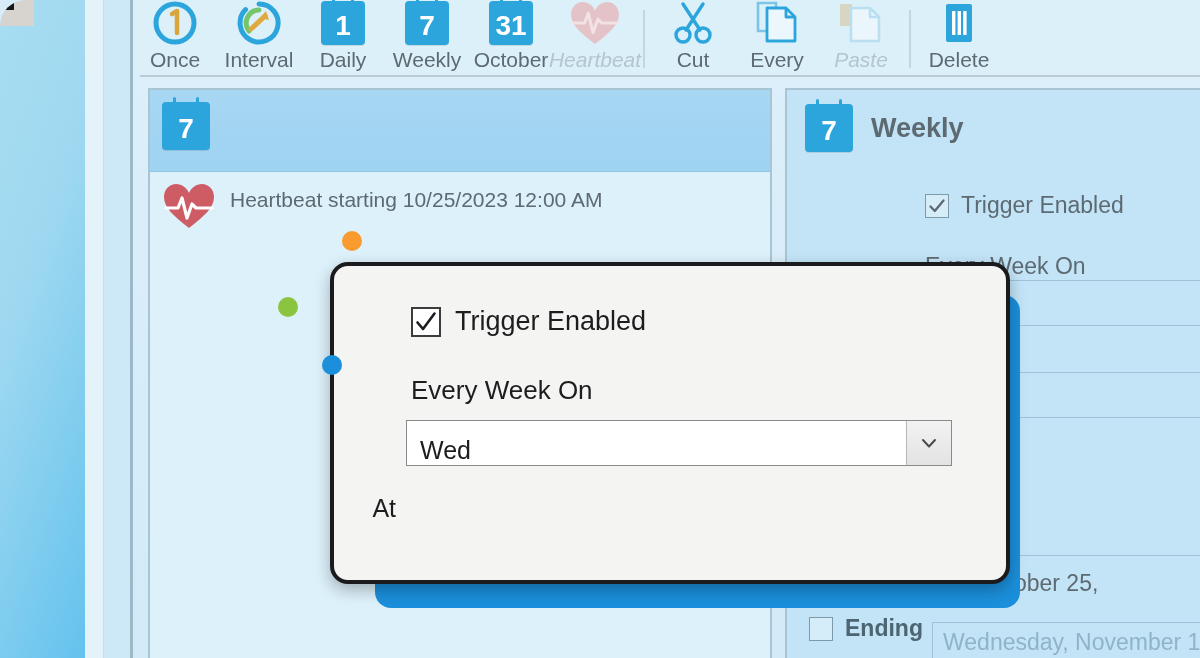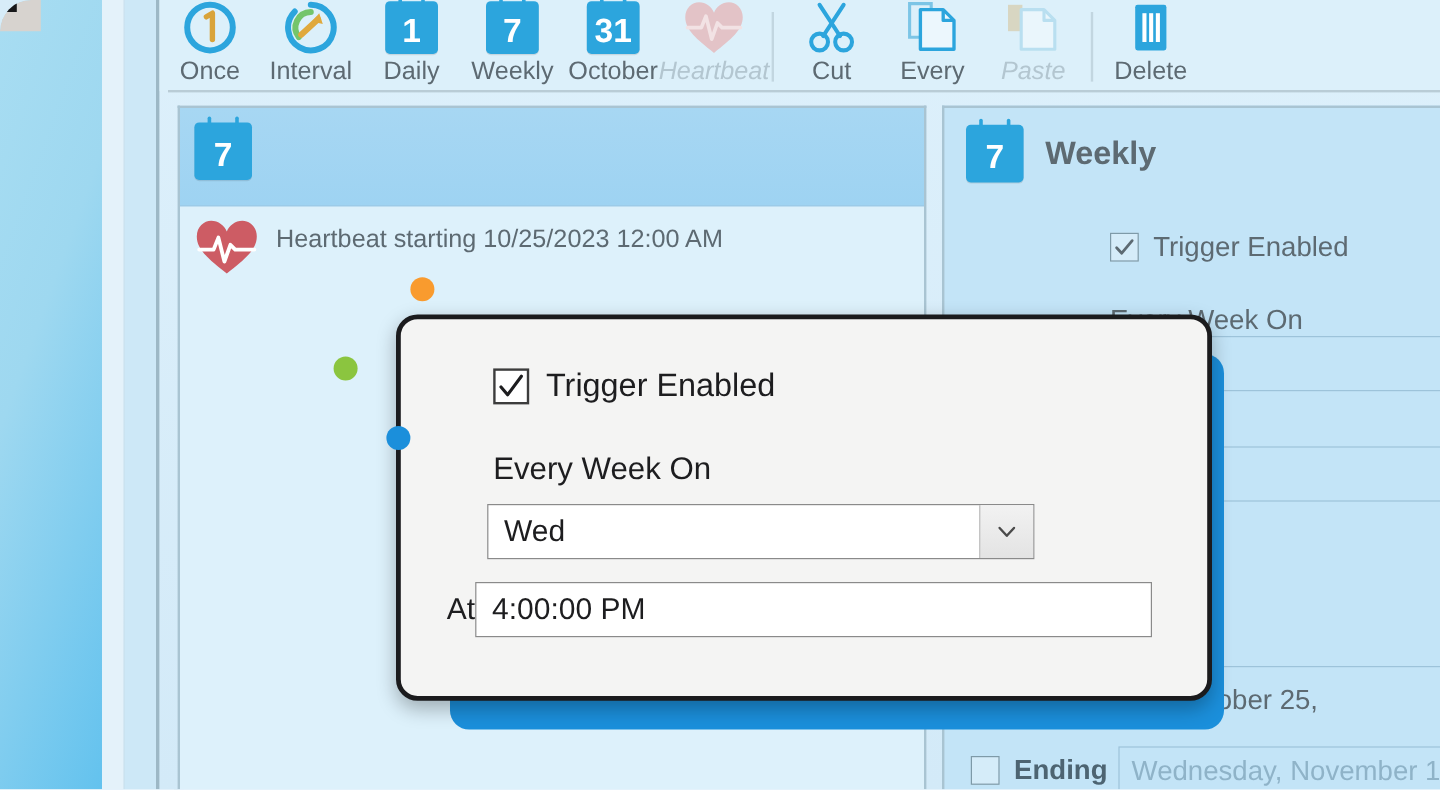--- a/index.html
+++ b/index.html
@@ -184,23 +184,23 @@
   .dlg-check{
     width:30px;height:30px;box-sizing:border-box;
     border:2px solid #3c3c3c;background:#ffffff;
     display:flex;align-items:center;justify-content:center;flex:none;
   }
   .dlg-check-label{font-size:27px;color:#1d1d1f;}
   .dlg-section-label{
     font-size:26px;color:#1d1d1f;margin:38px 0 0 77px;
   }
   .dlg-combo{
-    position:absolute;left:406px;top:420px;width:456px;height:46px;
+    position:absolute;left:406px;top:420px;width:546px;height:46px;
     background:#ffffff;border:1px solid #8a8a8a;box-sizing:border-box;
-    display:flex;align-items:center;
+    display:flex;align-items:flex-end;
   }
   .dlg-combo .combo-value{
     flex:1;font-size:25px;color:#1d1d1f;padding-left:13px;
   }
   .dlg-combo .combo-arrow{
     width:44px;height:44px;margin-right:0;
     background:linear-gradient(180deg,#f2f2f2 0%,#e3e3e3 100%);
     border-left:1px solid #b6b6b6;
     display:flex;align-items:center;justify-content:center;
   }
@@ -382,21 +382,21 @@
       <div class="detail-hr" style="top:190px;"></div>
       <div class="detail-hr" style="top:235px;"></div>
       <div class="detail-hr" style="top:282px;"></div>
       <div class="detail-hr" style="top:327px;"></div>
       <div class="detail-hr" style="top:465px;"></div>
 
       <div class="detail-text" style="left:143px;top:246px;">M</div>
 
       <div class="detail-text" style="left:143px;top:480px;">day, October 25, </div>
 
-      <div style="position:absolute;left:22px;top:538px;display:flex;align-items:center;gap:12px;">
+      <div style="position:absolute;left:22px;top:525px;display:flex;align-items:center;gap:12px;">
         <div class="checkbox-sq ghost"></div>
         <span style="font-size:23px;color:#4d6472;font-weight:bold;">Ending</span>
       </div>
       <div class="detail-field-box" style="left:145px;top:532px;right:-4px;height:42px;">
         <span style="display:block;font-size:23px;color:#8fb3c8;padding:6px 0 0 10px;white-space:nowrap;">Wednesday, November 1</span>
       </div>
 
     </div>
 
     <div class="blue-highlight"></div>
@@ -419,21 +419,20 @@
       <span class="combo-value">Wed</span>
       <span class="combo-arrow">
         <svg width="22" height="22" viewBox="0 0 22 22" aria-hidden="true">
           <path d="M5 8 L11 14.5 L17 8" fill="none" stroke="#4a4a4a" stroke-width="2" stroke-linecap="round" stroke-linejoin="round"></path>
         </svg>
       </span>
     </div>
 
     <div class="dlg-at-row">
       <span class="dlg-at-label">At</span>
-      <span class="dlg-time-input">4:00:00 PM</span>
     </div>
 
     <div id="dot-layer">
         <div class="dot" style="left: 342px; top: 231px; width: 20px; height: 20px; background: rgb(249, 155, 46);"></div>
         <div class="dot" style="left: 278px; top: 297px; width: 20px; height: 20px; background: rgb(139, 197, 63);"></div>
         <div class="dot" style="left: 322px; top: 355px; width: 20px; height: 20px; background: rgb(27, 143, 219);"></div>
       </div>
 
     <div class="corner-gray"></div>
     <div class="corner-dark"></div>

